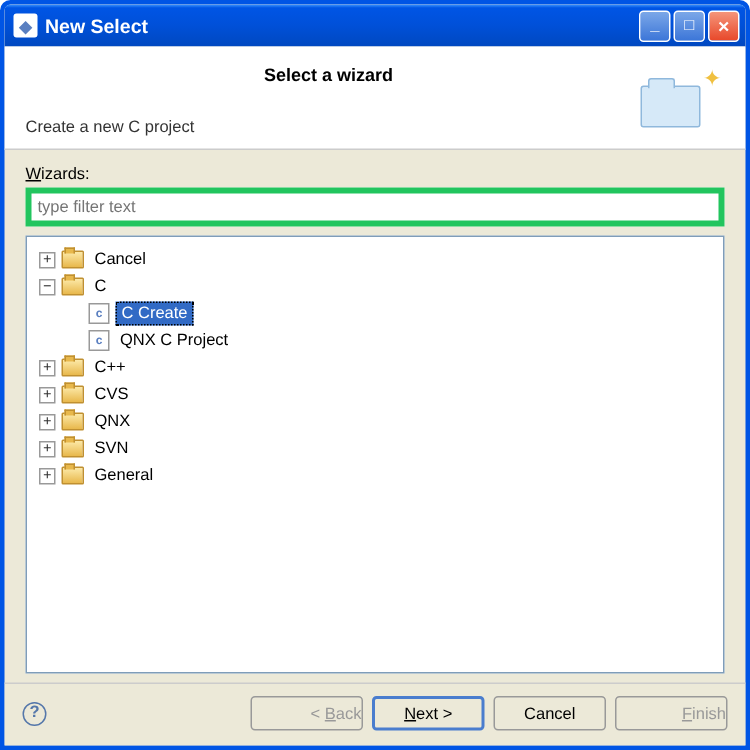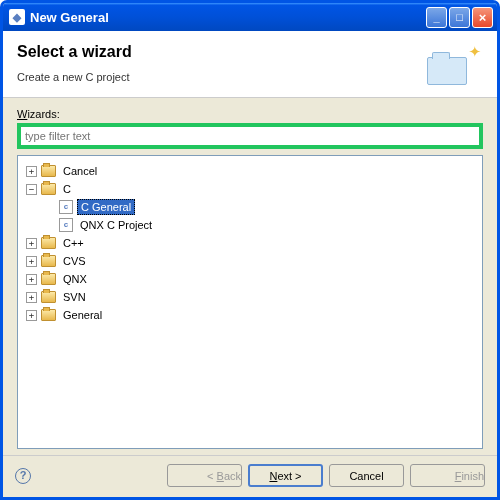--- a/index.html
+++ b/index.html
@@ -10,21 +10,21 @@
 .titlebar { height: 28px; background: linear-gradient(to bottom, #3a93ff 0%, #0055e5 8%, #0050d8 50%, #0048c0 100%); display: flex; align-items: center; padding: 0 4px 0 6px; color: #fff; font-weight: bold; font-size: 13px; }
 .titlebar .icon { width: 16px; height: 16px; background: #fff; border-radius: 2px; margin-right: 5px; display: flex; align-items: center; justify-content: center; color: #5a7fc0; font-size: 11px; font-weight: bold; }
 .titlebar .title { flex: 1; }
 .titlebar .winbtns { display: flex; gap: 2px; }
 .titlebar .winbtn { width: 21px; height: 21px; border-radius: 3px; border: 1px solid #fff; display: flex; align-items: center; justify-content: center; color: #fff; font-weight: bold; font-size: 11px; }
 .titlebar .winbtn.min, .titlebar .winbtn.max { background: linear-gradient(to bottom, #7ba7e8, #3c76d8); }
 .titlebar .winbtn.close { background: linear-gradient(to bottom, #f5957a, #e8482a); font-size: 13px; }
 
 .header { background: #fff; padding: 12px 14px 8px; display: flex; align-items: flex-start; border-bottom: 1px solid #ccc; }
 .header .txt { flex: 1; }
-.header h1 { font-size: 16px; font-weight: bold; margin-bottom: 10px; }
+.header h1 { font-size: 12px; font-weight: bold; margin-bottom: 22px; text-align: center; }
 .header p { font-size: 11px; color: #333; }
 .header .banner { width: 62px; height: 46px; position: relative; }
 .banner .folder { position: absolute; left: 6px; top: 14px; width: 40px; height: 28px; background: #d6e9f8; border: 1px solid #8fb8dc; border-radius: 2px; }
 .banner .folder::before { content: ""; position: absolute; top: -6px; left: 4px; width: 16px; height: 6px; background: #d6e9f8; border: 1px solid #8fb8dc; border-bottom: 0; border-radius: 2px 2px 0 0; }
 .banner .star { position: absolute; right: 2px; top: 0; color: #f0c040; font-size: 15px; }
 
 .body { flex: 1; padding: 10px 14px 6px; display: flex; flex-direction: column; }
 .lbl { margin-bottom: 3px; }
 .lbl .u { text-decoration: underline; }
 .filter { width: 100%; border: 4px solid #22c55e; padding: 3px 4px; font-family: inherit; font-size: 11px; color: #555; margin-bottom: 6px; }
@@ -50,21 +50,21 @@
 .btn.default { border: 2px solid #4a7dce; }
 .btn .u { text-decoration: underline; }
 </style>
 </head>
 <body>
 
 <div class="window">
 
   <div class="titlebar">
     <div class="icon">◆</div>
-    <div class="title">New General</div>
+    <div class="title">New Select</div>
     <div class="winbtns">
       <div class="winbtn min">_</div>
       <div class="winbtn max">□</div>
       <div class="winbtn close">×</div>
     </div>
   </div>
 
   <div class="header">
     <div class="txt">
       <h1>Select a wizard</h1>
@@ -87,21 +87,21 @@
           <span class="text">Cancel</span>
         </div>
       <div class="node d0">
           <div class="exp">−</div>
           <div class="fld"></div>
           <span class="text">C</span>
         </div>
       <div class="node d1 sel">
           <div class="exp hide">·</div>
           <div class="leaf">c</div>
-          <span class="text">C General</span>
+          <span class="text">C Create</span>
         </div>
       <div class="node d1">
           <div class="exp hide">·</div>
           <div class="leaf">c</div>
           <span class="text">QNX C Project</span>
         </div>
       <div class="node d0">
           <div class="exp">+</div>
           <div class="fld"></div>
           <span class="text">C++</span>

